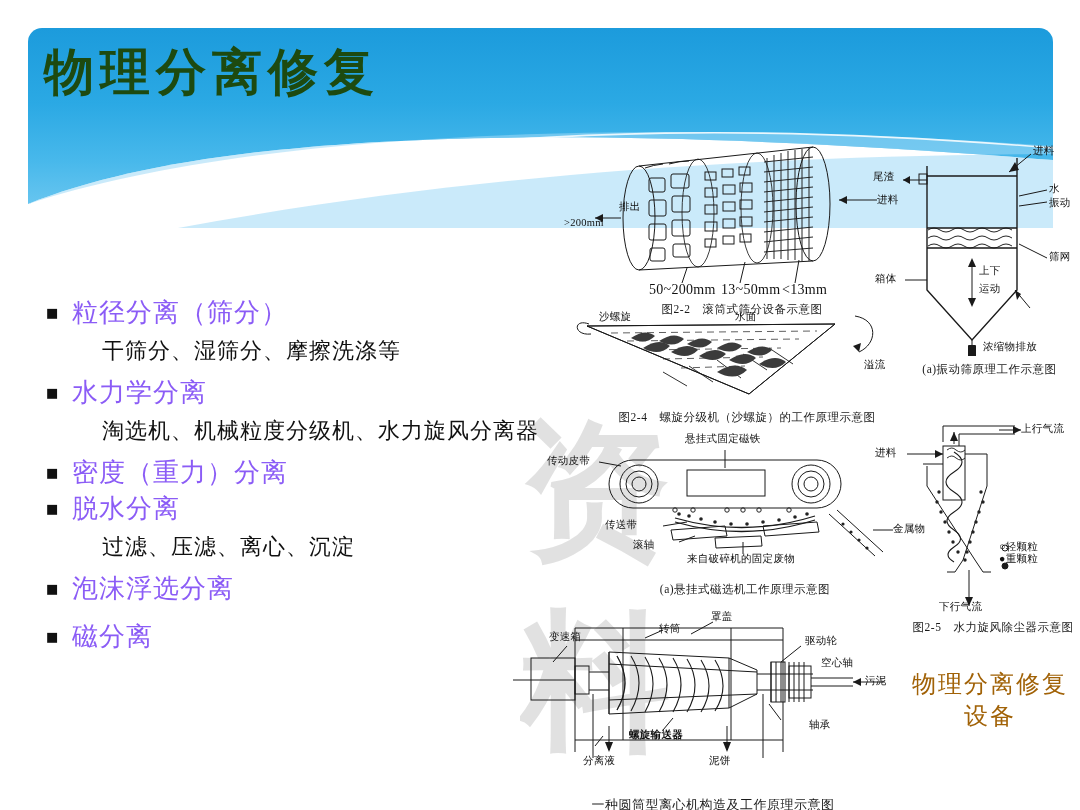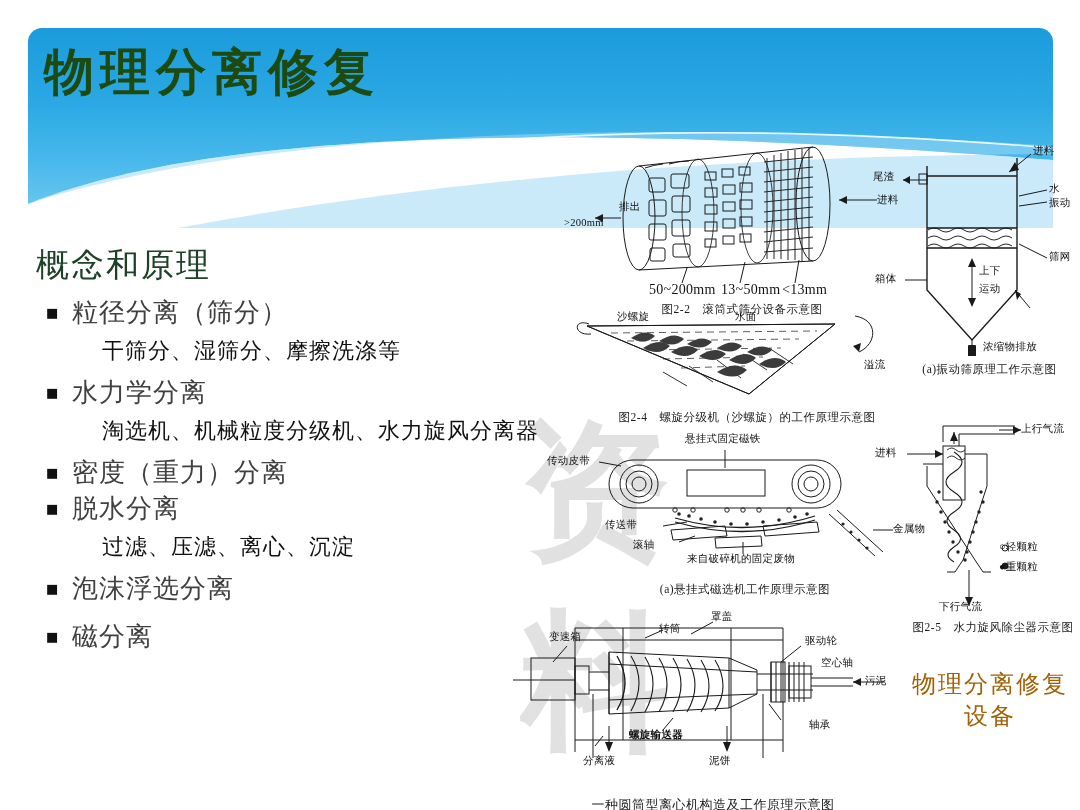--- a/index.html
+++ b/index.html
@@ -25,21 +25,21 @@
   
   #heading{
     position:absolute;left:36px;top:243px;
     font-size:33px;color:#1E4227;letter-spacing:2px;
     font-family:"Liberation Serif","DejaVu Serif",serif;
   }
   #bullets{position:absolute;left:46px;top:296px;width:530px;}
   .b-row{display:flex;align-items:flex-start;margin-bottom:2px;}
   .b-mark{width:26px;flex:0 0 26px;color:#111;font-size:13px;line-height:34px;
     font-family:"DejaVu Sans",sans-serif;}
-  .b-l1{font-size:26px;line-height:34px;color:#404040;letter-spacing:1px;}
+  .b-l1{font-size:26px;line-height:34px;color:#8b5cf6;letter-spacing:1px;}
   .b-l2{font-size:22px;line-height:30px;color:#111;letter-spacing:1px;
     margin:6px 0 10px 56px;}
 
   
   #figs{position:absolute;left:505px;top:138px;width:575px;height:672px;}
   .fig{position:absolute;}
   .cap{font-size:11.5px;color:#1a1a1a;text-align:center;white-space:nowrap;
        letter-spacing:.5px;font-family:"Liberation Serif","DejaVu Serif",serif;}
   .lbl{position:absolute;font-size:10.5px;color:#111;white-space:nowrap;
        font-family:"Liberation Serif","DejaVu Serif",serif;letter-spacing:.3px;}
@@ -69,21 +69,20 @@
     <div class="bg"></div>
     <svg viewBox="0 0 1025 200" preserveAspectRatio="none">
       <path d="M0,200 L0,176 C180,104 520,92 1025,132 L1025,200 Z" fill="#ffffff"></path>
       <path d="M0,176 C180,104 520,92 1025,132 L1025,200 L150,200 C420,150 700,128 1025,126 L1025,118 C560,86 200,110 0,176 Z" fill="#9ED8F5" opacity="0.55"></path>
       <path d="M230,139 C520,96 760,98 1025,120" stroke="#ffffff" stroke-width="1.6" fill="none" opacity="0.85"></path>
     </svg>
   </div>
 
   <div id="title">物理分离修复</div>
 
-  <div id="heading">概念和原理</div>
 
   <div id="bullets">
 
     <div class="b-row">
       <span class="b-mark">■</span>
       <span class="b-l1">粒径分离（筛分）</span>
     </div>
     <div class="b-l2">干筛分、湿筛分、摩擦洗涤等</div>
 
     <div class="b-row">
@@ -237,21 +236,21 @@
           <path d="M120,36 q15,-10 25,-2 q-10,10 -25,2Z"></path>
           <path d="M132,48 q16,-11 27,-2 q-11,11 -27,2Z"></path>
           <path d="M150,40 q15,-10 25,-2 q-10,10 -25,2Z"></path>
           <path d="M162,52 q16,-11 27,-2 q-11,11 -27,2Z"></path>
           <path d="M180,44 q15,-10 25,-2 q-10,10 -25,2Z"></path>
           <path d="M192,56 q16,-11 27,-2 q-11,11 -27,2Z"></path>
           <path d="M150,64 q18,-12 30,-2 q-12,12 -30,2Z"></path>
         </g>
         <polygon class="fl" points="292,44 286,38 294,35"></polygon>
       </svg>
-      <div class="lbl" style="left:50px;top:2px;font-family:Liberation Serif, serif;">沙螺旋</div>
+      <div class="lbl" style="left:32px;top:2px;font-family:Liberation Serif, serif;">沙螺旋</div>
       <div class="lbl" style="left:168px;top:2px;">水面</div>
       <div class="lbl" style="left:297px;top:50px;">溢流</div>
       <div class="cap" style="margin-top:6px;">图2-4　螺旋分级机（沙螺旋）的工作原理示意图</div>
     </div>
 
     <div class="fig" style="left:392px;top:2px;width:185px;height:240px;">
       <svg width="185" height="218" viewBox="0 0 185 218">
         <g class="ln2">
           <path d="M30,26 L30,108"></path>
             <path d="M120,18 L120,108"></path>
@@ -425,21 +424,21 @@
         </g>
         <polygon class="fl" points="118,10 110,6 110,14"></polygon>
         <polygon class="fl" points="66,186 62,177 70,177"></polygon>
         <polygon class="fl" points="51,12 47,21 55,21"></polygon>
         <polygon class="fl" points="40,34 32,30 32,38"></polygon>
       </svg>
       <div class="lbl" style="left:-28px;top:26px;">进料</div>
       <div class="lbl" style="left:118px;top:2px;">上行气流</div>
       <div class="lbl" style="left:36px;top:180px;">下行气流</div>
       <div class="lbl" style="left:96px;top:120px;">○轻颗粒</div>
-      <div class="lbl" style="left:96px;top:140px;">●重颗粒</div>
+      <div class="lbl" style="left:96px;top:132px;">●重颗粒</div>
       <div class="cap" style="margin-top:4px;">图2-5　水力旋风除尘器示意图</div>
     </div>
 
     <div class="fig" style="left:8px;top:462px;width:400px;height:210px;">
       <svg width="400" height="178" viewBox="0 0 400 178">
         <g class="ln">
 
           <path d="M62,28 L270,28 L270,140 L62,140 Z"></path>
           <path d="M110,28 L110,140"></path>
             <path d="M218,28 L218,140"></path>

